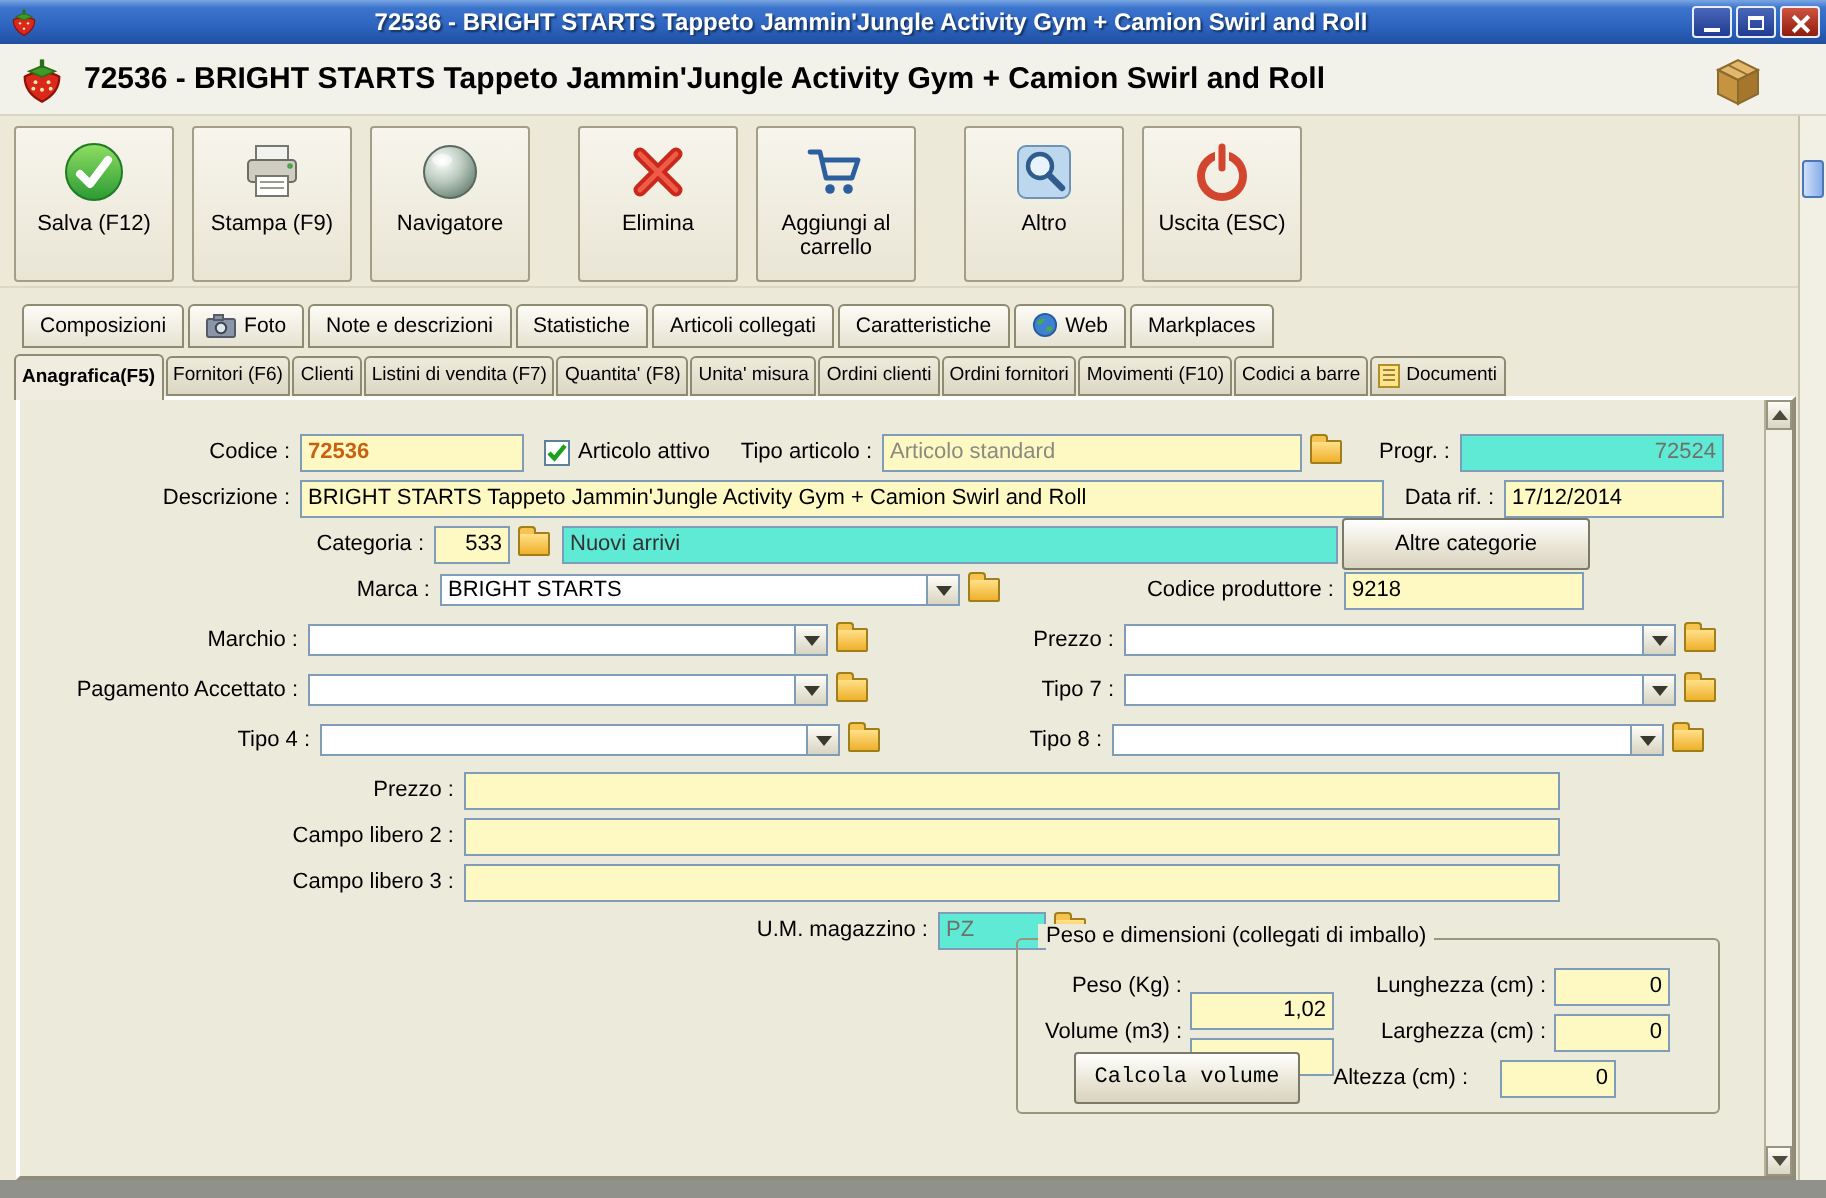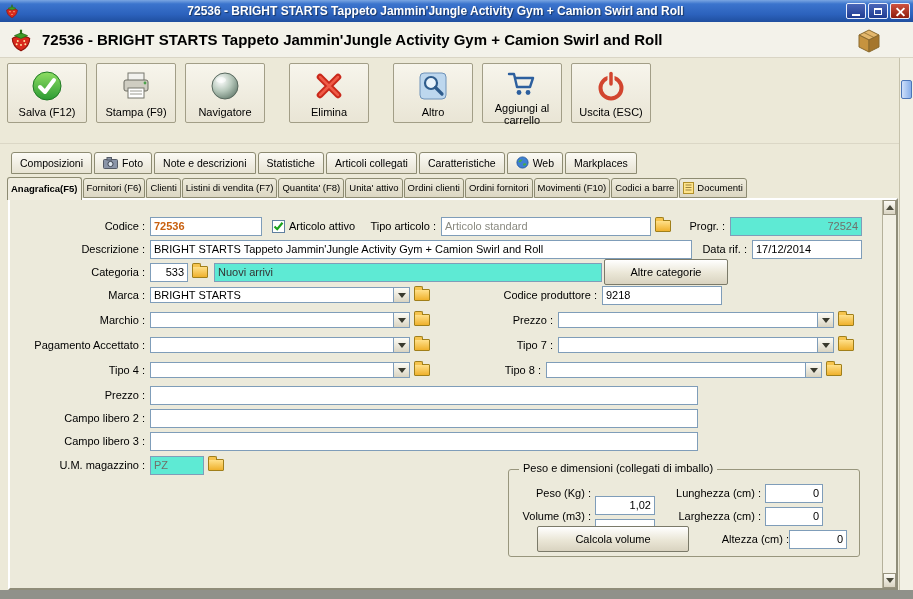--- a/index.html
+++ b/index.html
@@ -30,52 +30,52 @@
   .glyph-x1,.glyph-x2 { position:absolute; left:4px; top:7px; width:11px; height:2px; background:#fff; }
   .glyph-x1 { transform:rotate(45deg);} .glyph-x2 { transform:rotate(-45deg);}
   
   .header { height:36px; background:#f3f2ea; display:flex; align-items:center;
     padding:0 8px; gap:8px; border-bottom:1px solid #d9d5c5; }
   .header-title { font-weight:bold; font-size:15px; flex:1; white-space:nowrap; overflow:hidden; }
   .header-pkg { margin-right:22px; display:flex; }
   
   .toolbar { height:86px; padding:5px 4px 4px 7px; display:flex; align-items:flex-start;
     border-bottom:1px solid #dbd7c6; }
-  .tbtn { width:80px; height:60px; margin-right:9px; border:1px solid #a29e87; border-radius:2px;
+  .tbtn { width:80px; height:78px; margin-right:9px; border:1px solid #a29e87; border-radius:2px;
     background:linear-gradient(#f7f5ec,#e9e5d5); display:flex; flex-direction:column; align-items:center;
     padding-top:3px; cursor:default; }
   .tbtn .ticon { height:38px; display:flex; align-items:center; }
   .tbtn .tlabel { font-size:11px; line-height:12px; text-align:center; margin-top:1px; }
   .gap-lg { margin-left:15px; }
   
   .tabstrip1 { display:flex; align-items:flex-end; gap:2px; padding:6px 4px 0 11px; height:30px; }
   .tab1 { border:1px solid #8d8b72; border-radius:3px 3px 0 0; padding:3px 8px 4px;
     background:linear-gradient(#fcfbf6,#e7e3d3); display:flex; align-items:center; gap:4px;
     white-space:nowrap; font-size:10.5px; height:22px; }
   .tabstrip2 { display:flex; align-items:flex-end; gap:1px; padding:2px 0 0 7px; height:24px; }
   .tab2 { border:1px solid #8d8b72; border-radius:3px 3px 0 0; padding:3px 3px 4px;
     background:linear-gradient(#eeebdc,#dcd7c3); white-space:nowrap; font-size:9.5px; height:20px;
     display:flex; align-items:center; gap:3px; }
   .tab2.active { background:#f0ede0; font-weight:bold; height:23px; margin-bottom:-2px;
     border-bottom:none; position:relative; z-index:3; }
   
   .panel { position:absolute; left:8px; right:15px; top:198px; bottom:9px;
     background:#eceadb; border:2px solid; border-color:#ffffff #8f8d79 #8f8d79 #ffffff; z-index:1; }
   .panel-inner { position:absolute; left:0; top:0; right:14px; bottom:0; overflow:hidden; }
-  .frow { display:flex; align-items:center; height:20px; margin:0 20px 3px 8px; }
+  .frow { display:flex; align-items:center; height:20px; margin:0 20px 3px 8px;justify-content:center; }
   .frow.first { margin-top:16px; }
   .frow.cmb { margin-bottom:5px; }
   .lbl { width:132px; text-align:right; padding-right:5px; flex-shrink:0; white-space:nowrap; }
-  .inp { height:19px; border:1px solid #7f9db9; background:#ffffff; padding:0 3px;
+  .inp { height:19px; border:1px solid #7f9db9; background:#fef9c3; padding:0 3px;
     font-size:11px; font-family:"Liberation Sans",sans-serif; color:#000; }
   .inp.ro { background:#5eead4; color:#70706a; }
   .inp.gray-text { color:#8a8a80; }
   .inp.right { text-align:right; }
   .codice-inp { color:#c8600f; font-weight:bold; }
-  .w38{width:38px;} .w54{width:54px;} .w58{width:58px;} .w72{width:60px;margin-top:24px;} .w110{width:110px;}
+  .w38{width:38px;} .w54{width:54px;} .w58{width:58px;} .w72{width:72px;margin-top:24px;} .w110{width:110px;}
   .w112{width:112px;} .w120{width:120px;} .w132{width:132px;} .w210{width:210px;} .w388{width:388px;} .w548{width:548px;}
   .combo { display:flex; align-items:stretch; height:16px; border:1px solid #7f9db9; background:#fff;gap:27px; }
   .combo-text { flex:1; display:flex; align-items:center; padding:0 3px; white-space:nowrap; overflow:hidden; }
   .combo-arrow { width:16px; border-left:1px solid #7f9db9;
     background:linear-gradient(#fdfcf6,#d9d4c2); display:flex; align-items:center; justify-content:center; }
   .combo-arrow::after { content:""; border:4px solid transparent; border-top:5px solid #39392d; margin-top:4px; }
   .wcombo260 { width:260px; } .wcombo276 { width:276px; }
   .folder { width:16px; height:12px; margin-left:4px; position:relative; flex-shrink:0;
     background:linear-gradient(#ffe089,#efb12c); border:1px solid #a07f1a; border-radius:1px; }
   .folder::before { content:""; position:absolute; top:-4px; left:-1px; width:7px; height:3px;
@@ -88,22 +88,22 @@
   .ml-auto { margin-left:auto; }
   .spacer66 { height:64px; }
   
   .grp { position:absolute; left:498px; top:269px; width:352px; height:88px;
     border:1px solid #98967d; border-radius:3px; }
   .grp-legend { position:absolute; top:-8px; left:10px; background:#eceadb; padding:0 4px; white-space:nowrap; }
   .grp-row { display:flex; align-items:center; height:20px; margin:0 8px 3px 8px; }
   .grp-row.first { margin-top:13px; }
   .lblA { width:78px; text-align:right; padding-right:4px; white-space:nowrap; flex-shrink:0; }
   .lblB { width:110px; text-align:right; padding-right:4px; white-space:nowrap; flex-shrink:0; }
-  .lblB3 { width:100px; text-align:right; padding-right:0; white-space:nowrap; flex-shrink:0; }
-  .calc-btn { width:152px; margin-left:20px; }
+  .lblB3 { width:100px; text-align:right; padding-right:16px; white-space:nowrap; flex-shrink:0; }
+  .calc-btn { width:113px; margin-left:20px;font-family:Liberation Mono, monospace; }
   
   .form-sb { position:absolute; right:0; top:0; bottom:0; width:14px; background:#f2f0e4;
     border-left:1px solid #b5b19b; }
   .sbbtn { position:absolute; left:0; right:0; height:15px;
     background:linear-gradient(#fcfbf5,#dad5c3); border:1px solid #98947f;
     display:flex; align-items:center; justify-content:center; }
   .sbbtn.top { top:0; } .sbbtn.bottom { bottom:0; }
   .tri-up { width:0; height:0; border:4px solid transparent; border-bottom:5px solid #4b4b3c; margin-bottom:4px; }
   .tri-down { width:0; height:0; border:4px solid transparent; border-top:5px solid #4b4b3c; margin-top:4px; }
   .outer-sb { position:absolute; right:0; top:58px; bottom:9px; width:14px; background:#f2f0e4;
@@ -215,39 +215,39 @@
     </div>
     <div class="tbtn gap-lg">
       <span class="ticon">
         <svg width="34" height="34" viewBox="0 0 34 34">
             <path d="M8 8 L26 26 M26 8 L8 26" stroke="#c9281a" stroke-width="6.5" stroke-linecap="round"></path>
             <path d="M8 8 L26 26 M26 8 L8 26" stroke="#ef5b47" stroke-width="2.5" stroke-linecap="round"></path>
           </svg>
       </span>
       <span class="tlabel">Elimina</span>
     </div>
+    <div class="tbtn">
+      <span class="ticon">
+        <svg width="34" height="34" viewBox="0 0 34 34">
+            <path d="M4 7 h5 l3 13 h13 l3 -9 H11" fill="none" stroke="#2c5f9e" stroke-width="2.4" stroke-linejoin="round" stroke-linecap="round"></path>
+            <circle cx="14" cy="25.5" r="2.4" fill="#2c5f9e"></circle>
+            <circle cx="23" cy="25.5" r="2.4" fill="#2c5f9e"></circle>
+          </svg>
+      </span>
+      <span class="tlabel">Aggiungi al carrello</span>
+    </div>
     <div class="tbtn gap-lg">
       <span class="ticon">
         <svg width="34" height="34" viewBox="0 0 34 34">
             <rect x="4" y="4" width="26" height="26" rx="4" fill="#bdd7ee" stroke="#6e92b8"></rect>
             <circle cx="15" cy="14" r="6" fill="#e9f3fb" stroke="#2f5c8c" stroke-width="2.2"></circle>
             <line x1="19.5" y1="18.5" x2="26" y2="25" stroke="#2f5c8c" stroke-width="3.2" stroke-linecap="round"></line>
           </svg>
       </span>
       <span class="tlabel">Altro</span>
-    </div>
-    <div class="tbtn">
-      <span class="ticon">
-        <svg width="34" height="34" viewBox="0 0 34 34">
-            <path d="M4 7 h5 l3 13 h13 l3 -9 H11" fill="none" stroke="#2c5f9e" stroke-width="2.4" stroke-linejoin="round" stroke-linecap="round"></path>
-            <circle cx="14" cy="25.5" r="2.4" fill="#2c5f9e"></circle>
-            <circle cx="23" cy="25.5" r="2.4" fill="#2c5f9e"></circle>
-          </svg>
-      </span>
-      <span class="tlabel">Aggiungi al carrello</span>
     </div>
     <div class="tbtn">
       <span class="ticon">
         <svg width="34" height="34" viewBox="0 0 34 34">
             <circle cx="17" cy="19" r="10.5" fill="none" stroke="#d2452f" stroke-width="4"></circle>
             <line x1="17" y1="3" x2="17" y2="16" stroke="#f3f1e6" stroke-width="7"></line>
             <line x1="17" y1="4.5" x2="17" y2="15" stroke="#d2452f" stroke-width="3.5" stroke-linecap="round"></line>
           </svg>
       </span>
       <span class="tlabel">Uscita (ESC)</span>
@@ -305,21 +305,21 @@
     <div class="tab2">
         <span>Clienti</span>
       </div>
     <div class="tab2">
         <span>Listini di vendita (F7)</span>
       </div>
     <div class="tab2">
         <span>Quantita' (F8)</span>
       </div>
     <div class="tab2">
-        <span>Unita' attivo</span>
+        <span>Unita' misura</span>
       </div>
     <div class="tab2">
         <span>Ordini clienti</span>
       </div>
     <div class="tab2">
         <span>Ordini fornitori</span>
       </div>
     <div class="tab2">
         <span>Movimenti (F10)</span>
       </div>

